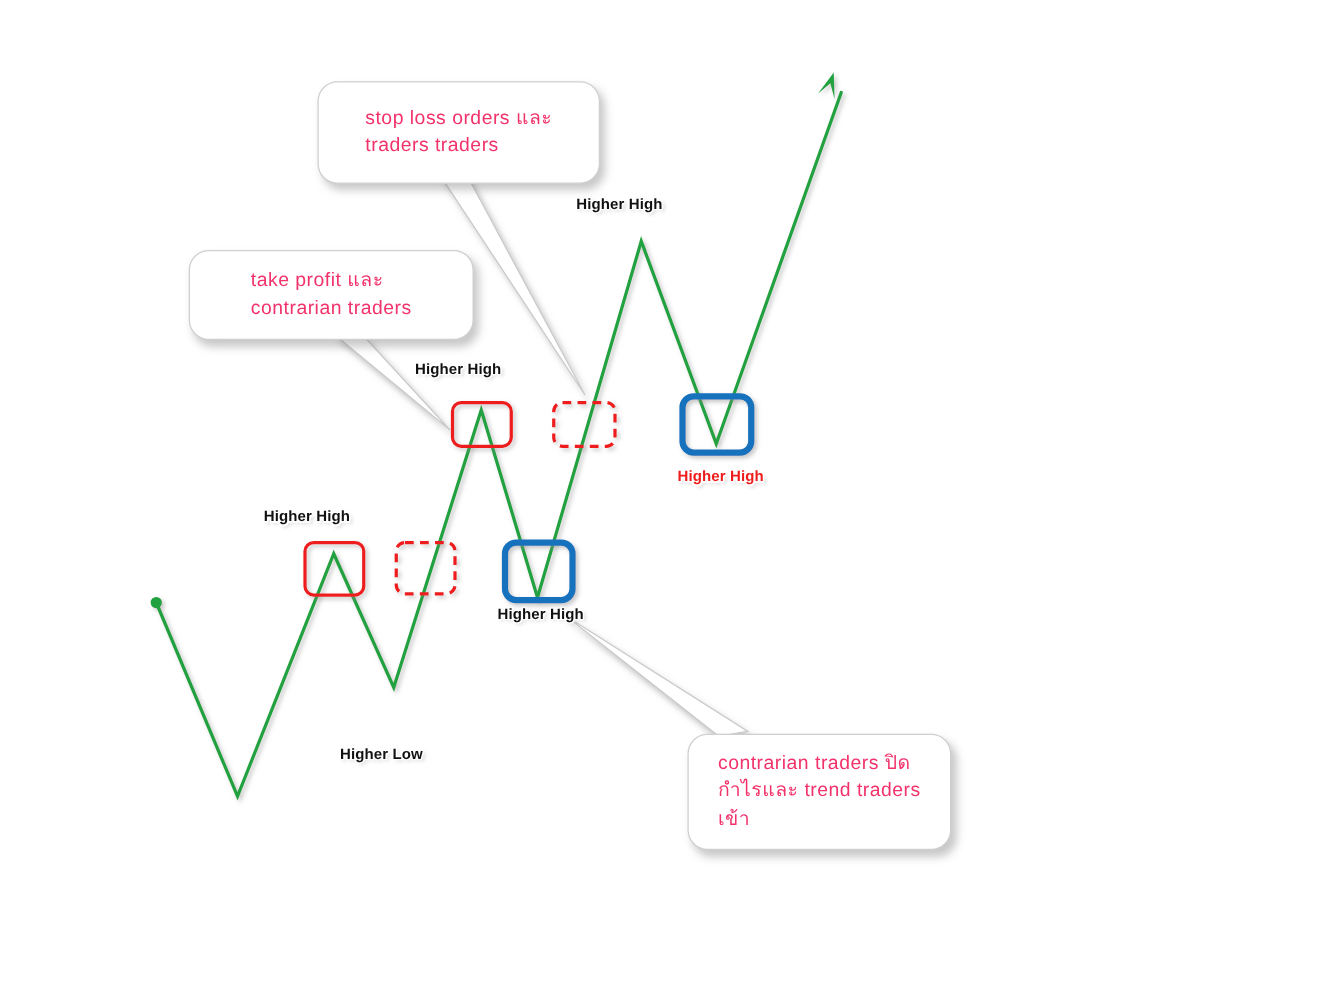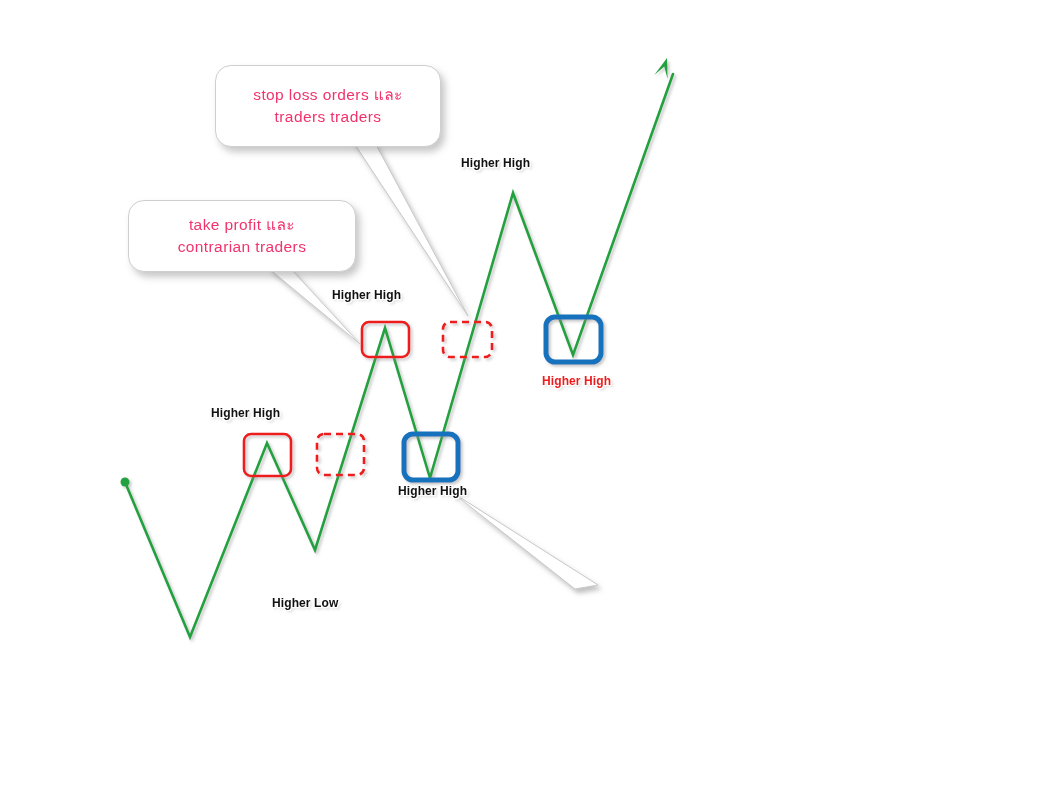--- a/index.html
+++ b/index.html
@@ -22,25 +22,25 @@
       2px 2px 3px rgba(120,120,120,.45);
   }
   .lbl.red{color:#ee1c1c;}
 
   
   .bubble{
     position:absolute;box-sizing:border-box;
     background:#ffffff;border:1px solid #cfcfcf;border-radius:16px;
     box-shadow:4px 5px 7px rgba(110,110,110,.38);
     display:flex;align-items:center;justify-content:center;
-    text-align:center;
     color:#f2326b;
     font-size:15.5px;line-height:1.45;
     letter-spacing:.4px;
     padding:6px 12px;
+    margin-left:39px;
   }
   .bubble span{display:block;}
 </style>
 </head>
 <body>
 
 <div id="stage">
 
   <svg class="layer">
     <defs>
@@ -84,20 +84,27 @@
       <div class="lbl" style="left: 398px; top: 484px;">Higher High</div>
       <div class="lbl red" style="left: 542px; top: 374px;">Higher High</div>
     </div>
 
   <div class="bubble" id="bubble0" style="left: 215px; top: 65px; width: 226px; height: 82px; color: rgb(242, 50, 107); border-color: rgb(207, 207, 207);">
       <div>
         <span>stop loss orders และ</span>
         <span>traders traders</span>
       </div>
     </div>
-  <div class="bubble" id="bubble1" style="left: 128px; top: 200px; width: 228px; height: 72px; color: rgb(242, 50, 107); border-color: rgb(207, 207, 207);">
+  <div class="bubble" id="bubble1" style="left: 112px; top: 200px; width: 228px; height: 72px; color: rgb(242, 50, 107); border-color: rgb(207, 207, 207);">
       <div>
         <span>take profit และ</span>
         <span>contrarian traders</span>
+      </div>
+    </div>
+  <div class="bubble" id="bubble2" style="left: 511px; top: 587px; width: 211px; height: 93px; color: rgb(242, 50, 107); border-color: rgb(207, 207, 207);">
+      <div>
+        <span>contrarian  traders ปิด</span>
+        <span>กำไรและ trend traders</span>
+        <span>เข้า</span>
       </div>
     </div>
 
 </div>
 
 </body></html>

